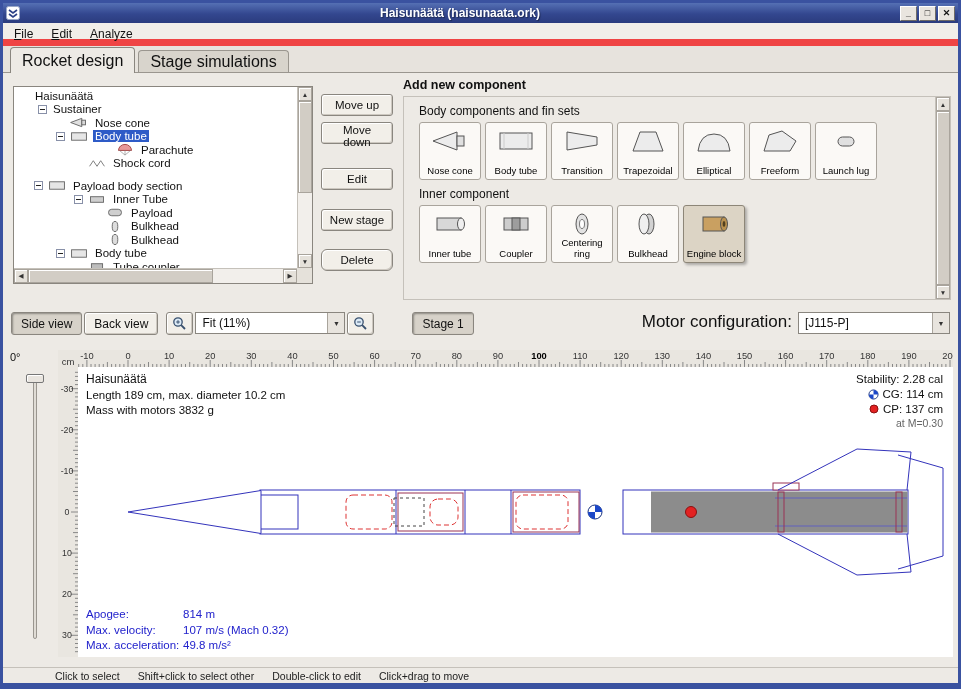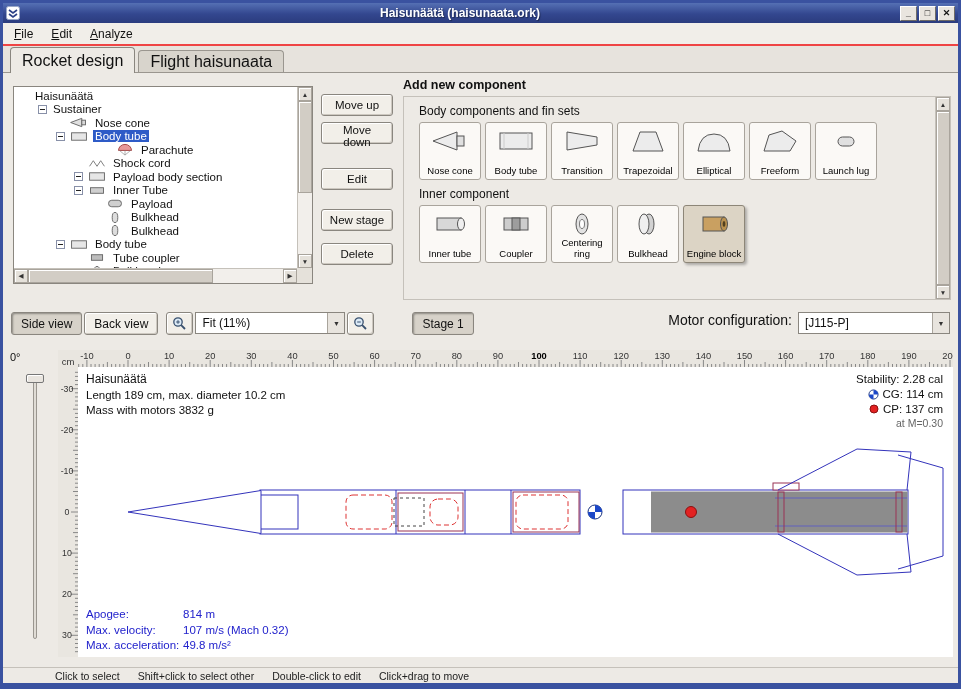--- a/index.html
+++ b/index.html
@@ -5,21 +5,21 @@
   html,body{margin:0;padding:0;background:#9aa0a8}
   *{box-sizing:border-box}
   .window{position:relative;width:961px;height:689px;background:#edeae5;border:3px solid #3a52a0;border-bottom-width:6px;font-family:"Liberation Sans",sans-serif;overflow:hidden;color:#111}
   
   .titlebar{height:20px;display:flex;align-items:center;gap:3px;padding:0 3px;background:linear-gradient(180deg,#5570b4 0%,#33478f 55%,#2b3c7e 100%)}
   .app-icon{width:14px;height:14px;flex:none;display:flex}
   .titlebar .title{flex:1;text-align:center;font-weight:bold;font-size:12px;color:#fff;text-shadow:1px 1px 1px rgba(0,0,0,.4)}
   .winbtns{display:flex;gap:2px}
   .winbtn{width:17px;height:15px;padding:0;background:#e9e5df;border:1px solid;border-color:#fff #6f6b66 #6f6b66 #fff;font:bold 9px "Liberation Sans",sans-serif;display:flex;align-items:center;justify-content:center;color:#111;cursor:default}
   
-  .menubar{height:23px;background:#f1eee9;border-bottom:2px solid #ef4444;padding-left:2px}
+  .menubar{height:23px;background:#f1eee9;border-bottom:7px solid #ef4444;padding-left:2px}
   .menu-item{display:inline-block;padding:4px 9px;font-size:12px}
   .menu-item::first-letter{text-decoration:underline}
   
   .tabbar{height:27px;background:#e7e3dd;border-bottom:1px solid #9a968f;display:flex;align-items:flex-end;padding-left:7px;gap:3px}
   .tab{border:1px solid #9a968f;border-bottom:none;border-radius:4px 4px 0 0;padding:4px 11px;font-size:16px;background:#d8d4cc;height:22px;display:flex;align-items:center}
   .tab.active{background:#edeae5;height:26px;margin-bottom:-1px;border-color:#8a867f}
   
   .design-pane{position:absolute;top:71px;left:0;width:955px;height:232px}
   .tree-panel{position:absolute;left:10px;top:12px;width:300px;height:198px;background:#fff;border:1px solid #8a867f}
   .tree-view{position:absolute;left:0;top:0;right:15px;bottom:15px;overflow:hidden;padding-top:2px}
@@ -56,21 +56,21 @@
   
   .view-toolbar{position:absolute;top:309px;left:0;width:955px;height:28px;display:flex;padding:0 8px}
   .tbtn{height:23px;padding:0 9px;font-size:12px}
   .pressed{background:#d7d2c9;box-shadow:inset 1px 1px 2px rgba(0,0,0,.35)}
   .zbtn{width:27px;height:23px;padding:0;display:inline-flex;align-items:center;justify-content:center}
   .combo{height:22px;background:#fff;border:1px solid #8a867f;display:inline-flex;align-items:center;font-size:12px}
   .combo .cv{padding:0 6px;flex:1;white-space:nowrap;overflow:hidden}
   .combo .ca{width:17px;height:100%;border-left:1px solid #a9a49c;background:#e8e4de;display:flex;align-items:center;justify-content:center;font-size:7px;color:#333}
   #fit-combo{width:150px}
   #motor-combo{width:152px}
-  .motor-label{font-size:14px;margin:0 6px 0 auto}
+  .motor-label{font-size:17px;margin:0 6px 0 auto}
   .vt-gap2{width:2px;flex:none}.vt-gap8{width:8px;flex:none}.vt-gap38{width:38px;flex:none}
   
   .view-area{position:absolute;top:342px;left:0;width:955px;height:318px}
   .rot-label{position:absolute;left:7px;top:6px;font-size:11px}
   .rot-track{position:absolute;left:30px;top:32px;width:4px;height:262px;background:#e0dcd5;border:1px solid #9a968f;border-radius:2px}
   .rot-handle{position:absolute;left:23px;top:29px;width:18px;height:9px;background:#e9e5df;border:1px solid #777;border-radius:2px;box-shadow:inset 1px 1px 0 #fff}
   .ruler-corner{position:absolute;left:55px;top:5px;width:20px;height:17px;font-size:9.5px;color:#333;display:flex;align-items:flex-end;justify-content:center;background:#e9e6e0}
   #hruler{position:absolute;left:75px;top:5px;width:875px;height:17px;background:#e9e6e0}
   #vruler{position:absolute;left:55px;top:22px;width:20px;height:290px;background:#e9e6e0}
   .canvas{position:absolute;left:75px;top:22px;width:875px;height:290px;background:#fff;overflow:hidden}
@@ -105,21 +105,21 @@
         <button class="winbtn">_</button>
         <button class="winbtn">□</button>
         <button class="winbtn">✕</button>
       </span>
   </div>
 
   <div class="menubar" id="menubar"><span class="menu-item">File</span><span class="menu-item">Edit</span><span class="menu-item">Analyze</span></div>
 
   <div class="tabbar" id="tabbar">
       <div class="tab active">Rocket design</div>
-      <div class="tab">Flight haisunaata</div>
+      <div class="tab">Stage simulations</div>
     </div>
 
   <div class="design-pane">
     <div class="tree-panel">
       <div class="tree-view" id="tree">
           <div class="tree-row" style="padding-left: 6px;">
             <span class="exp-sp"></span>
             <span class="tlabel">Haisunäätä</span>
           </div>
           <div class="tree-row" style="padding-left: 24px;">
@@ -157,21 +157,21 @@
           </div>
           <div class="tree-row" style="padding-left: 60px;">
             <span class="exp-sp"></span>
             <span class="ticon">
               <svg width="20" height="13" viewBox="0 0 20 14">
                 <polyline points="2,10 6,4 10,10 14,4 18,10" fill="none" stroke="#777"></polyline>
               </svg>
             </span>
             <span class="tlabel">Shock cord</span>
           </div>
-          <div class="tree-row" style="padding-left: 60px;">
+          <div class="tree-row" style="padding-left: 20px; margin-top: 9px;">
             <span class="exp"></span>
             <span class="ticon">
               <svg width="20" height="13" viewBox="0 0 20 14">
                 <rect x="2" y="3" width="16" height="8" fill="#e6e6e6" stroke="#666"></rect>
               </svg>
             </span>
             <span class="tlabel">Payload body section</span>
           </div>
           <div class="tree-row" style="padding-left: 60px;">
             <span class="exp"></span>
@@ -250,21 +250,21 @@
         <button class="sb-btn">▶</button>
       </div>
       <div class="corner"></div>
     </div>
 
     <div class="action-col" id="actions">
         <button class="b3 abtn" style="margin-top: 0px;">Move up</button>
         <button class="b3 abtn" style="margin-top: 6px;">Move down</button>
         <button class="b3 abtn" style="margin-top: 24px;">Edit</button>
         <button class="b3 abtn" style="margin-top: 19px;">New stage</button>
-        <button class="b3 abtn" style="margin-top: 12px;">Delete</button>
+        <button class="b3 abtn" style="margin-top: 18px; border-radius: 6px;">Delete</button>
       </div>
 
     <div class="add-panel">
       <div class="add-title">Add new component</div>
       <div class="add-body">
         <div id="groups">
             <div class="group-label">Body components and fin sets</div>
             <div class="pal-row">
               <button class="pal-btn">
                 <span class="pal-icon">

